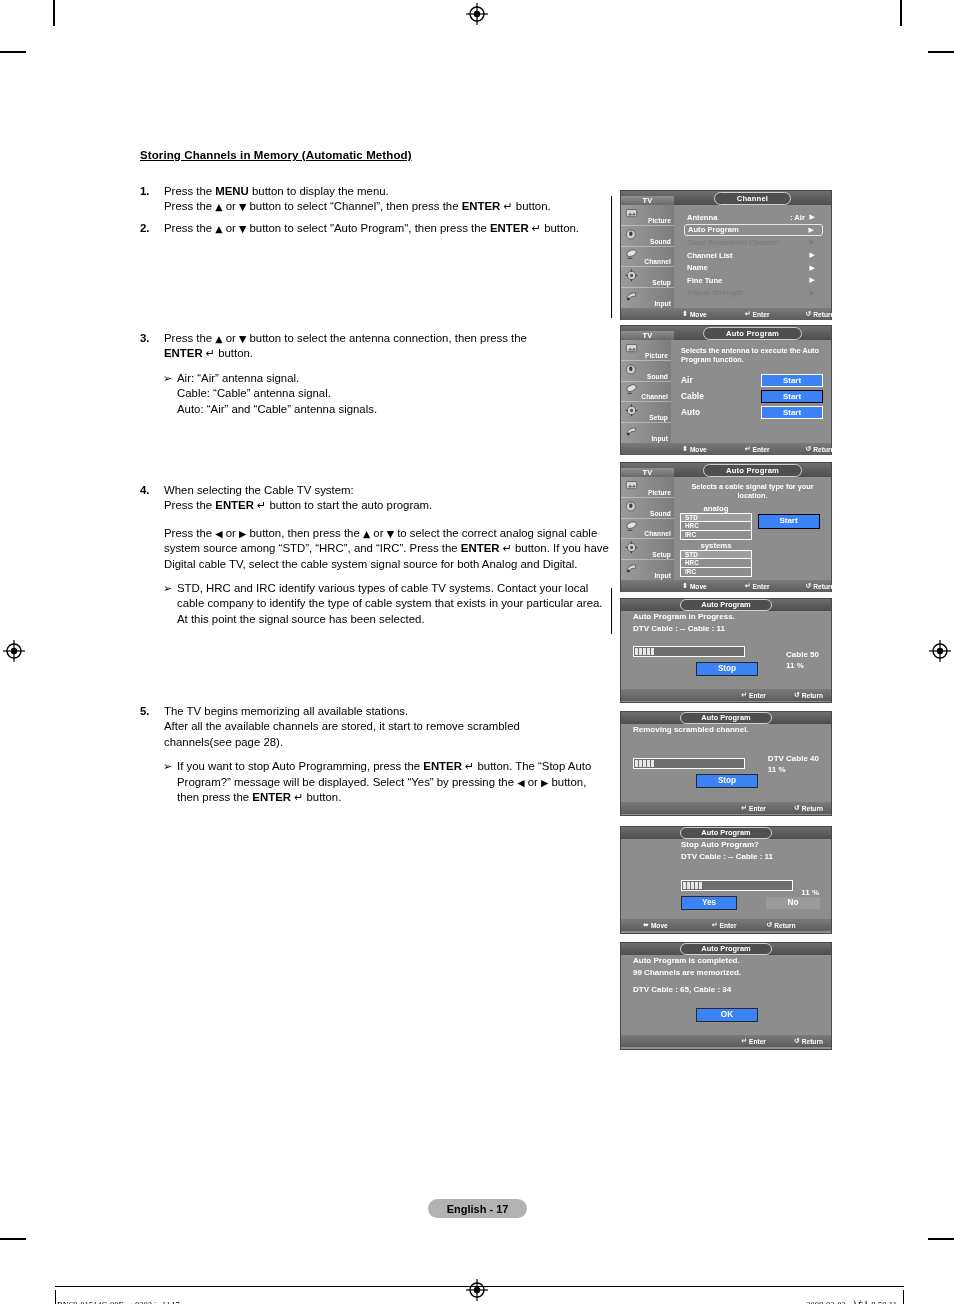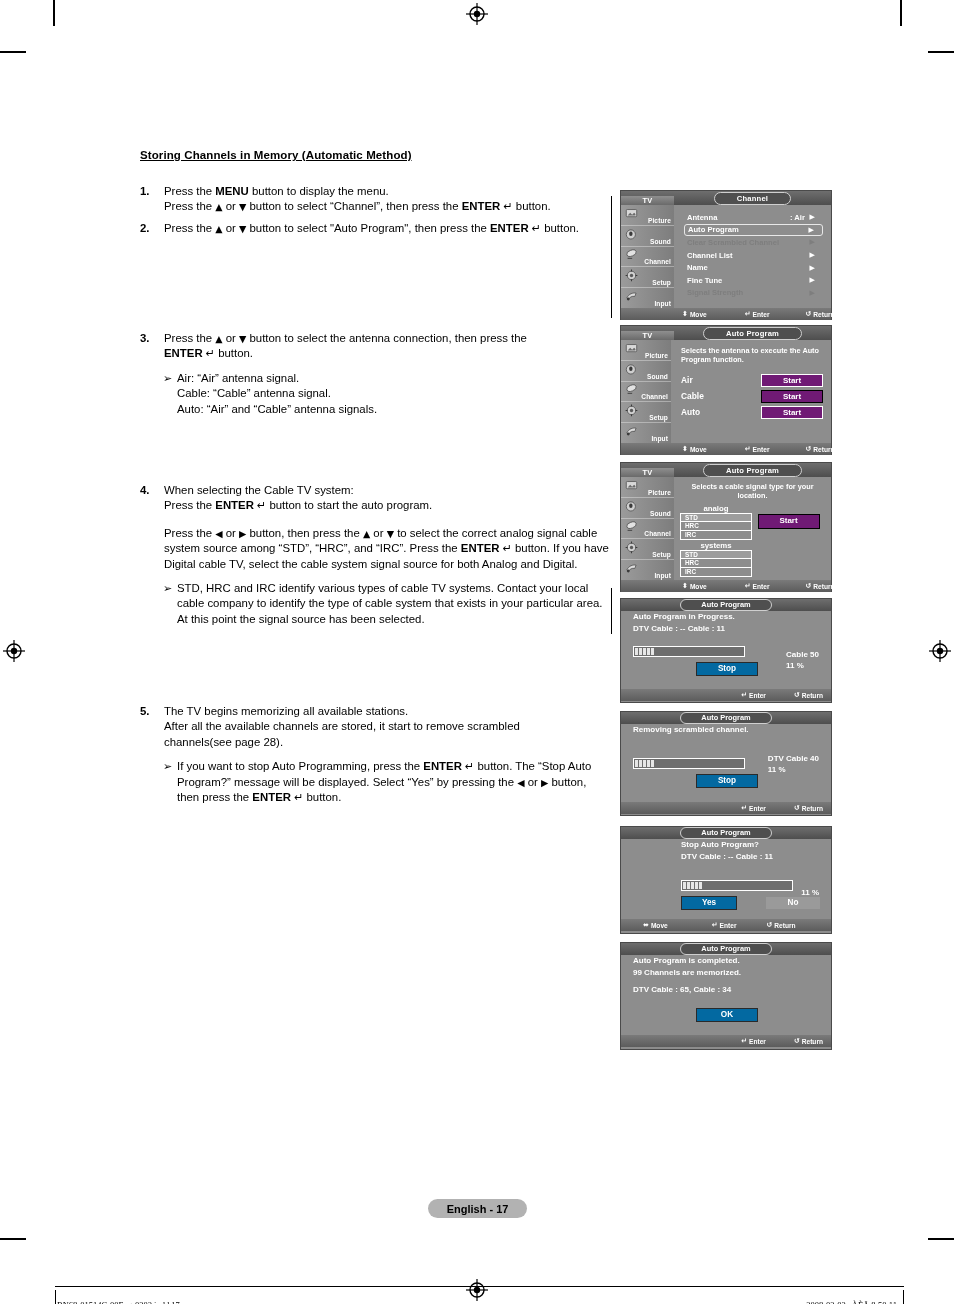--- a/index.html
+++ b/index.html
@@ -91,21 +91,21 @@
   .mrow .mlabel{flex:0 0 auto;}
   .mrow .mval{position:absolute;left:106px;}
   .mrow .marr{position:absolute;right:8px;font-family:"DejaVu Sans",sans-serif;font-size:7px;}
   .mrow.dim{color:#7e7e7e;}
   .mrow.sel{border:1px solid #e8e8e8;border-radius:3px;}
 
   .desc{color:#fff;font-size:7.3px;font-weight:bold;line-height:9.4px;}
 
   .startrow{display:flex;align-items:center;margin-top:3px;}
   .startrow .lbl{color:#fff;font-size:8.4px;font-weight:bold;width:80px;}
-  .btn{background:#701a75;border:1.4px solid #fff;color:#fff;font-size:8px;
+  .btn{background:#3b82f6;border:1.4px solid #fff;color:#fff;font-size:8px;
        font-weight:bold;text-align:center;line-height:11px;height:13px;width:62px;}
   .btn.hl{border:1.8px solid #000;}
 
   .secthead{color:#fff;font-size:7.8px;font-weight:bold;text-align:center;width:72px;}
   .optbox{width:72px;border:1px solid #fff;}
   .opt{color:#fff;font-size:6.4px;font-weight:bold;padding-left:4px;line-height:8.4px;
        height:8.4px;border-bottom:1px solid #fff;background:#8d8d8d;}
   .opt:last-child{border-bottom:none;}
   .opt.on{background:#9d9d9d;}
 
@@ -118,21 +118,21 @@
   .dtxt{color:#fff;font-size:8px;font-weight:bold;line-height:11.5px;}
 
   .pbar{width:112px;height:11px;border:1.6px solid #fff;background:#6e6e6e;
         display:flex;align-items:stretch;padding:1px;}
   .pfill{display:flex;gap:1px;}
   .pseg{width:3px;background:#e6e6e6;}
 
   .rstat{position:absolute;right:12px;color:#fff;font-size:8px;font-weight:bold;
          line-height:11px;}
 
-  .dbtn{background:#0369a1;border:1.6px solid #2a2a2a;color:#fff;font-size:8.2px;
+  .dbtn{background:#3b82f6;border:1.6px solid #2a2a2a;color:#fff;font-size:8.2px;
         font-weight:bold;text-align:center;line-height:12px;height:14px;width:62px;}
   .dbtn.plain{border:1.6px solid #8d8d8d;background:#9a9a9a;}
 </style>
 </head>
 <body>
 
 <div class="crop" style="left:53px;top:0;width:1.6px;height:26px;"></div>
 <div class="crop" style="left:0;top:51px;width:26px;height:1.6px;"></div>
 <div class="crop" style="left:900px;top:0;width:1.6px;height:26px;"></div>
 <div class="crop" style="left:928px;top:51px;width:26px;height:1.6px;"></div>

